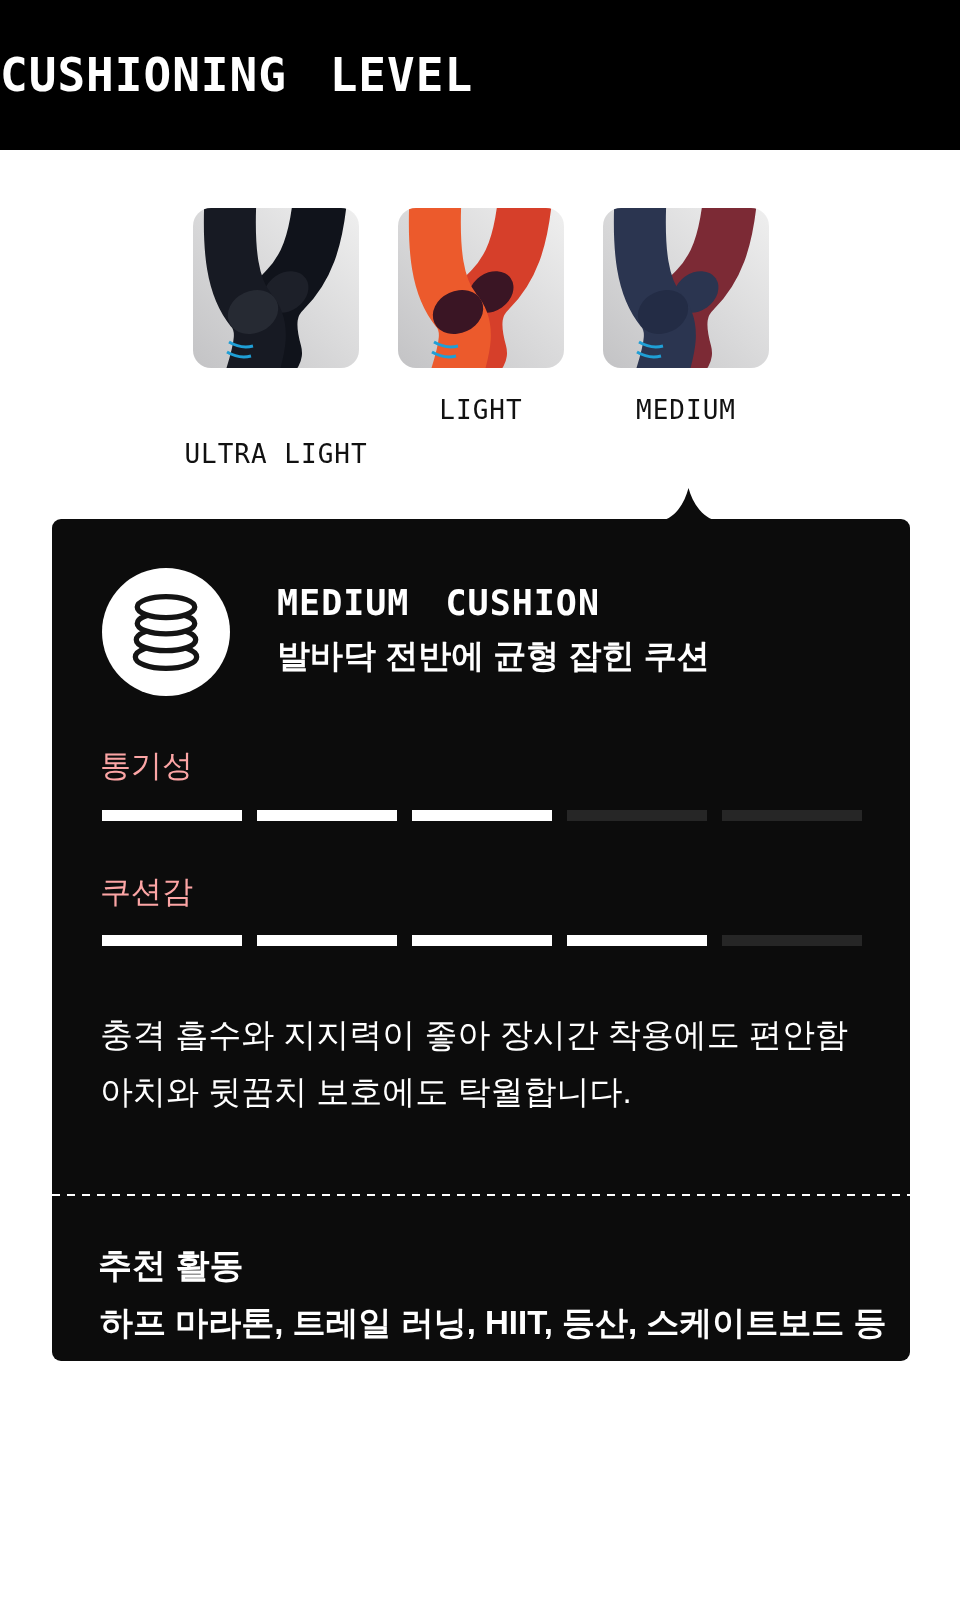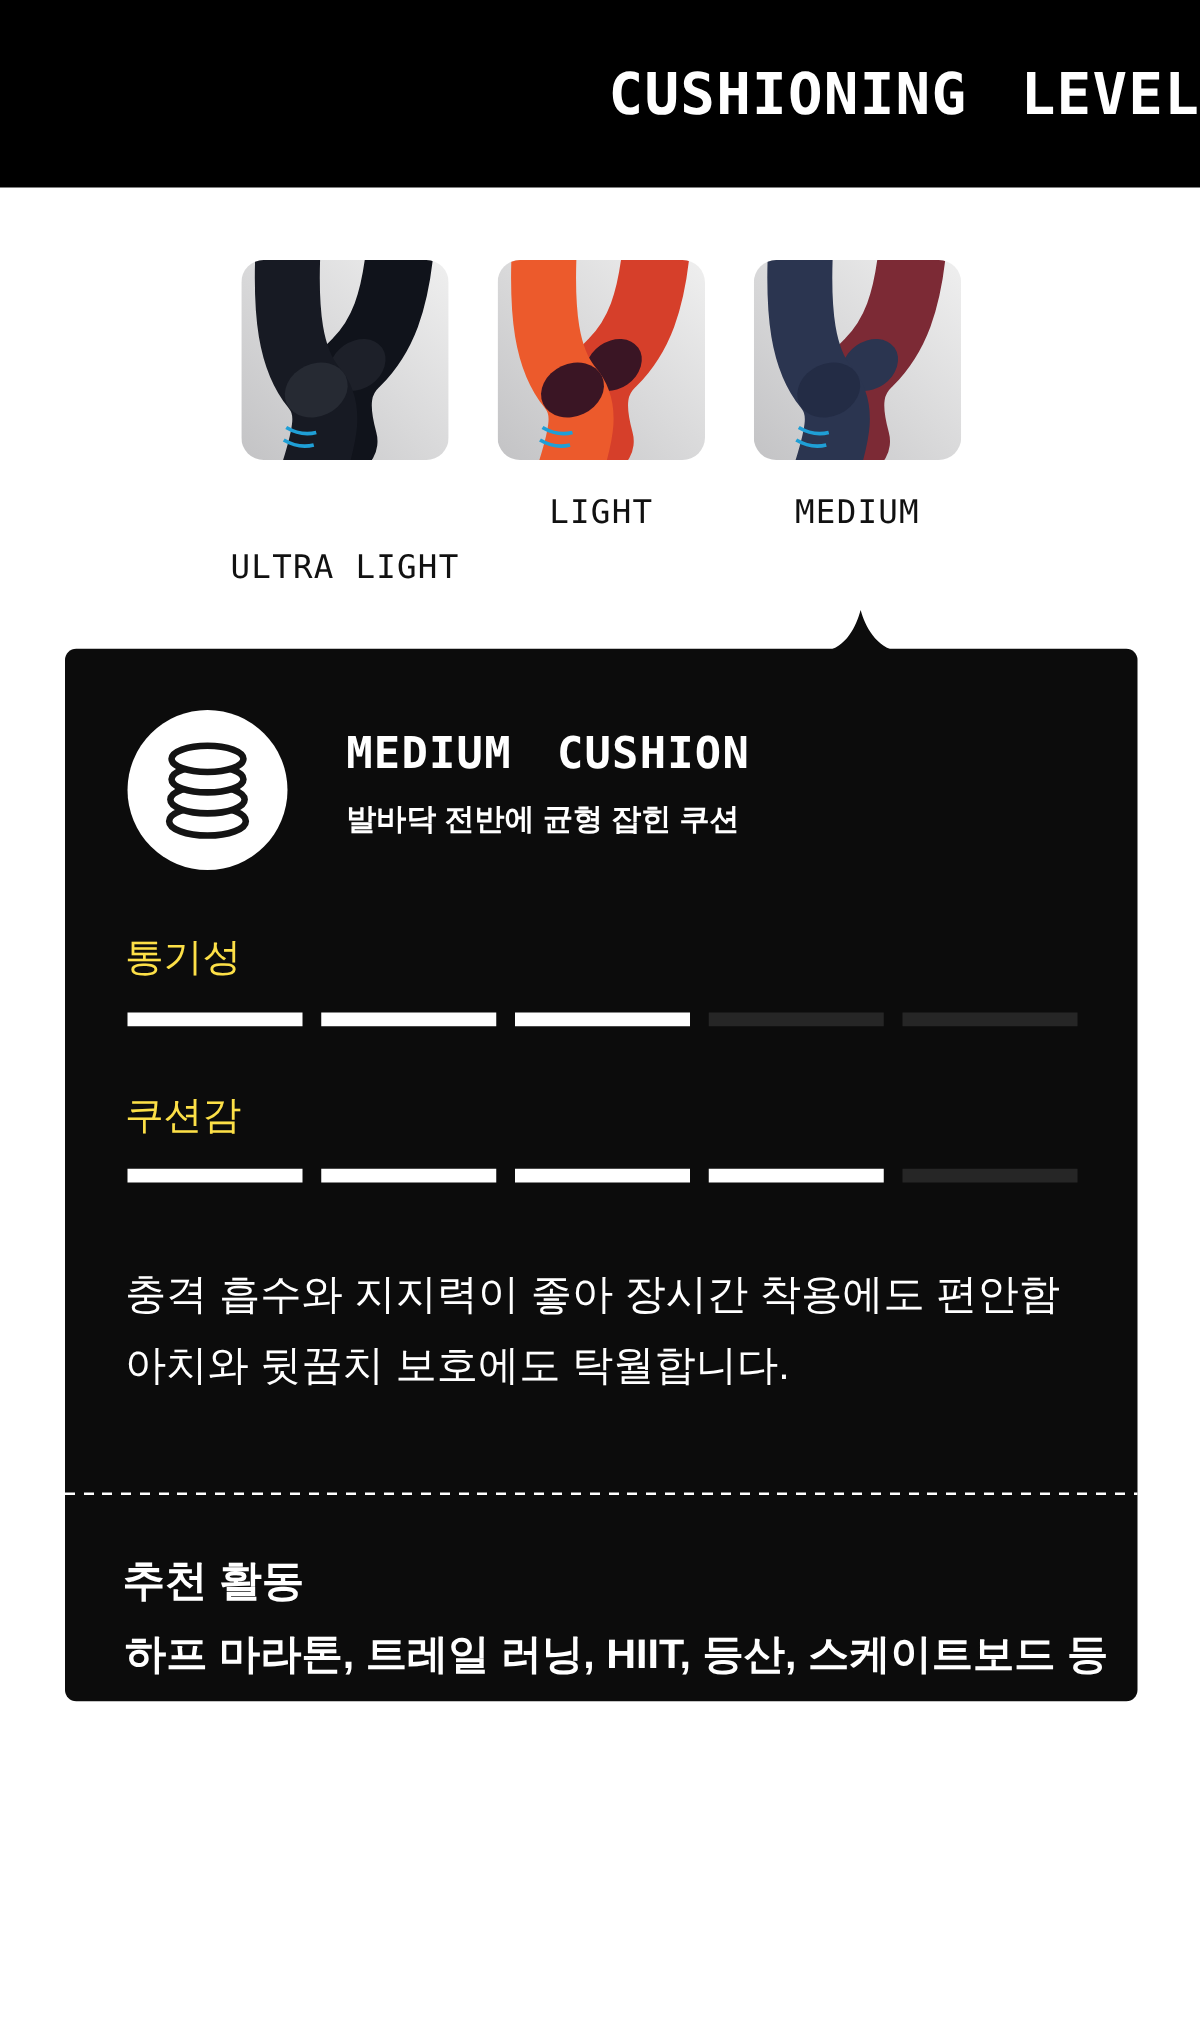--- a/index.html
+++ b/index.html
@@ -7,21 +7,21 @@
   .page {
     position:relative; width:960px; height:1620px;
     background:#ffffff; overflow:hidden;
     font-family:"Liberation Sans","DejaVu Sans",sans-serif;
   }
   .mono { font-family:"DejaVu Sans Mono","Liberation Mono",monospace; }
 
   
   .header {
     position:absolute; left:0; top:0; width:960px; height:150px;
-    background:#000000; display:flex; align-items:center; justify-content:flex-end;
+    background:#000000; display:flex; align-items:center; justify-content:flex-start;
   }
   .header h1 {
     color:#ffffff; font-size:46px; font-weight:bold;
     letter-spacing:1px; word-spacing:14px; white-space:nowrap;
   }
 
   
   .tile { position:absolute; top:208px; width:166px; height:160px; border-radius:18px; overflow:hidden; }
   .tile svg { display:block; width:166px; height:160px; }
   .tile-0 { left:193px; } .tile-1 { left:398px; } .tile-2 { left:603px; }
@@ -42,25 +42,25 @@
     position:absolute; left:50px; top:49px; width:128px; height:128px;
     background:#ffffff; border-radius:50%;
     display:flex; align-items:center; justify-content:center;
   }
   .card-title {
     position:absolute; left:225px; top:62px; height:44px; line-height:44px;
     font-size:35px; font-weight:bold; letter-spacing:1px; word-spacing:14px; white-space:nowrap;
   }
   .card-subtitle {
     position:absolute; left:225px; top:112px; height:50px; line-height:50px;
-    font-size:24px; font-weight:bold; white-space:nowrap;
+    font-size:33px; font-weight:bold; white-space:nowrap;
   }
   .rating-label {
     position:absolute; left:48px; font-size:31px; font-weight:400;
-    height:44px; line-height:44px; color:#fde047; white-space:nowrap;
+    height:44px; line-height:44px; color:#fca5a5; white-space:nowrap;
   }
   .rl-0 { top:225px; } .rl-1 { top:351px; }
   .rating-bars { position:absolute; left:50px; display:flex; gap:15px; }
   .rb-0 { top:291px; } .rb-1 { top:416px; }
   .rating-bars .seg { width:140px; height:11px; }
   .rating-bars .seg.filled { background:#ffffff; }
   .rating-bars .seg.empty  { background:#262626; }
   .desc {
     position:absolute; left:48px; top:487px; width:770px;
     font-size:33px; line-height:57px; color:#ffffff;

